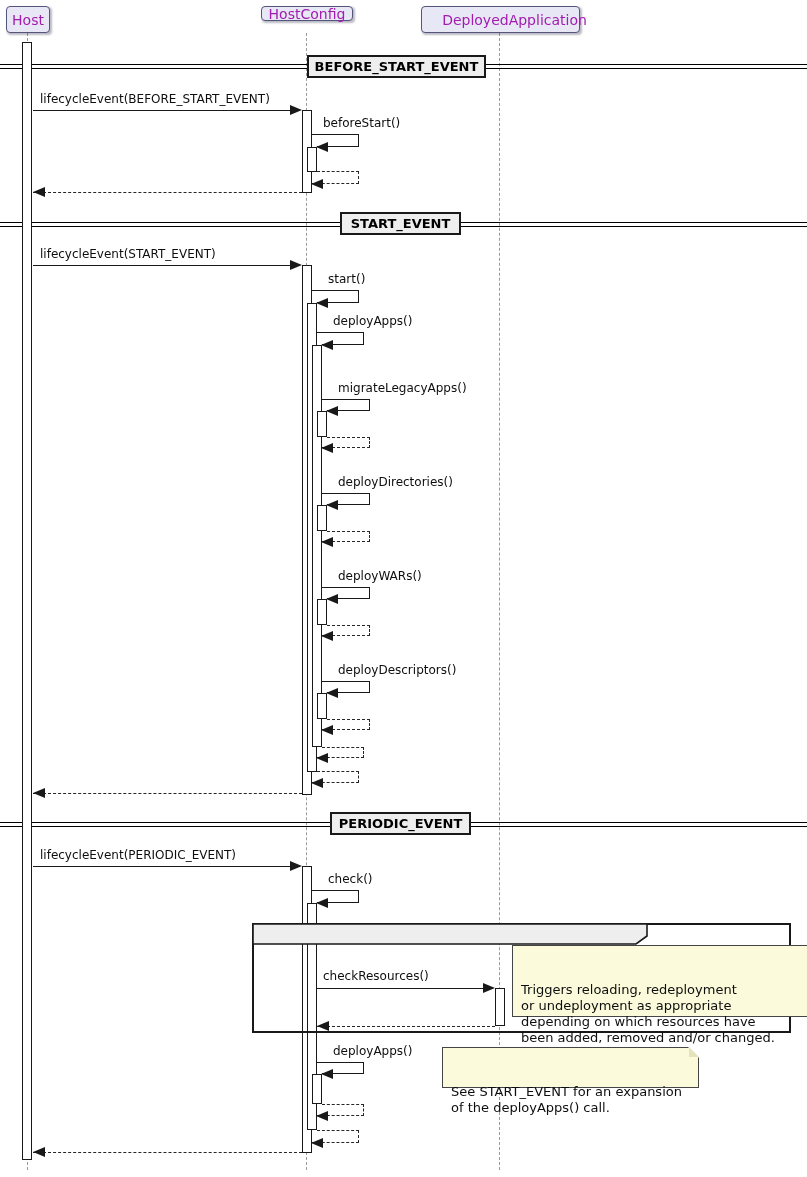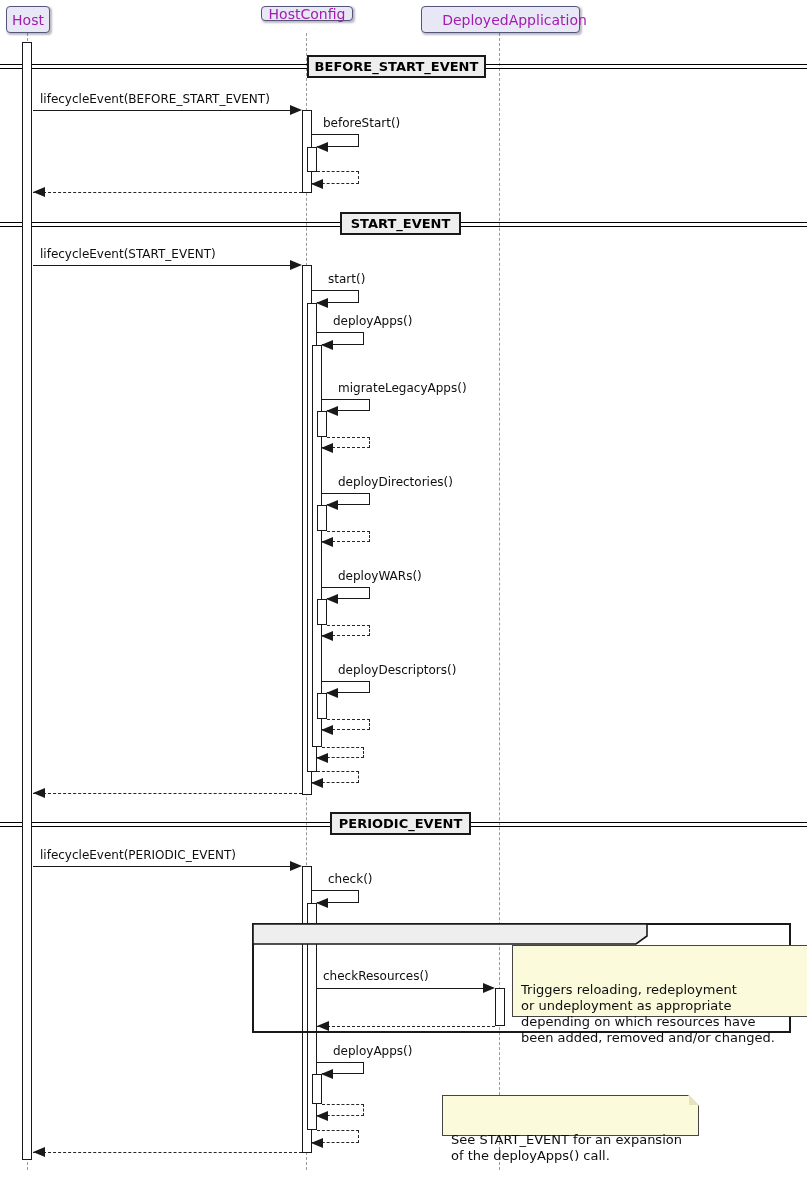--- a/index.html
+++ b/index.html
@@ -232,21 +232,21 @@
       <div class="b"></div>
       <div class="a"></div>
   </div>
   <div class="selfret" style="left:312px;top:1130px;width:47px;height:13px;">
     <div class="t"></div>
       <div class="r"></div>
       <div class="b"></div>
       <div class="a"></div>
   </div>
 
-  <div class="note" style="left:442px;top:1047px;width:257px;height:41px;margin-top:48px;">
+  <div class="note" style="left:442px;top:1047px;width:257px;height:41px;">
     <div class="fold-cut"></div><div class="fold"></div>
     <span>See START_EVENT for an expansion
 of the deployApps() call.</span>
   </div>
 
   <div class="dline" style="left:33px;top:1152px;width:269px;"></div>
   <div class="arr-l" style="left:33px;top:1147px;"></div>
 
   <div class="divbox" style="left:307px;top:55px;width:179px;height:23px;">
     <span>BEFORE_START_EVENT</span>

